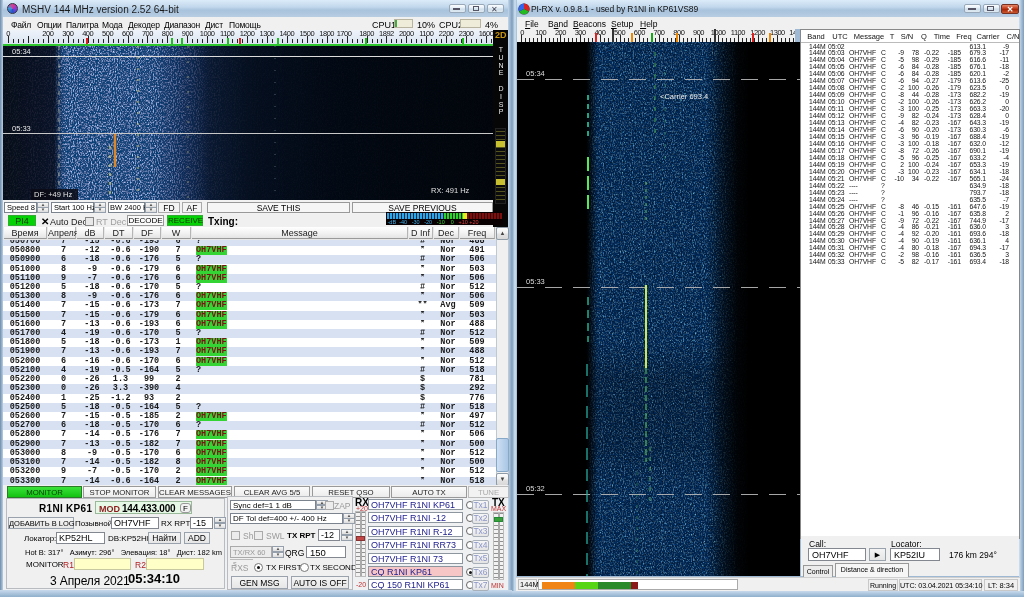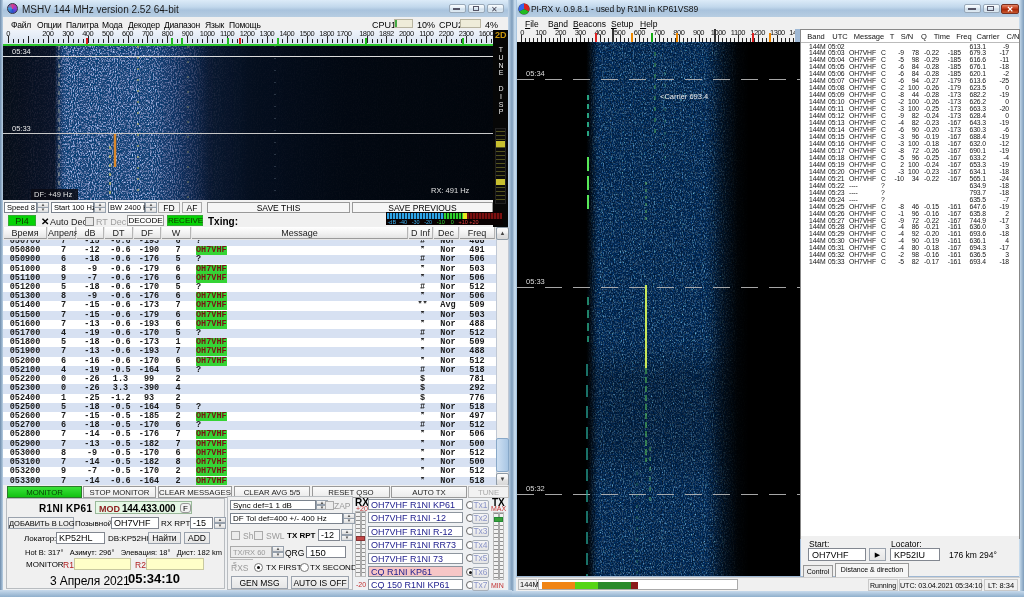--- a/index.html
+++ b/index.html
@@ -41,21 +41,21 @@
 <div class="a" style="left:453px;top:8px;width:7px;height:2px;background:#556"></div>
 <div class="a" style="left:473px;top:6px;width:6px;height:5px;border:1px solid #556"></div>
 <div class="a" style="left:491px;top:5px;font-size:8px;color:#445">✕</div>
 <div class="a menu" style="left:3px;top:17px;width:505px;height:13px"></div>
 <div class="a" style="left:11px;top:19.5px;font-size:8.5px;letter-spacing:-0.2px">Файл</div>
 <div class="a" style="left:37px;top:19.5px;font-size:8.5px;letter-spacing:-0.2px">Опции</div>
 <div class="a" style="left:66px;top:19.5px;font-size:8.5px;letter-spacing:-0.2px">Палитра</div>
 <div class="a" style="left:102px;top:19.5px;font-size:8.5px;letter-spacing:-0.2px">Мода</div>
 <div class="a" style="left:128px;top:19.5px;font-size:8.5px;letter-spacing:-0.2px">Декодер</div>
 <div class="a" style="left:164px;top:19.5px;font-size:8.5px;letter-spacing:-0.2px">Диапазон</div>
-<div class="a" style="left:205px;top:19.5px;font-size:8.5px;letter-spacing:-0.2px">Язык</div>
+<div class="a" style="left:205px;top:19.5px;font-size:8.5px;letter-spacing:-0.2px">Дист</div>
 <div class="a" style="left:229px;top:19.5px;font-size:8.5px;letter-spacing:-0.2px">Помощь</div>
 <div class="a" style="left:372px;top:20px;font-size:9px">CPU1:</div>
 <div class="a" style="left:394px;top:19px;width:19px;height:9px;background:#efecd9;border:1px solid #b8b4a0">
       <div style="width:2px;height:100%;background:#4a4"></div>
     </div>
 <div class="a" style="left:417px;top:20px;font-size:9px">10%</div>
 <div class="a" style="left:439px;top:20px;font-size:9px">CPU2:</div>
 <div class="a" style="left:460px;top:19px;width:21px;height:9px;background:#efecd9;border:1px solid #b8b4a0"></div>
 <div class="a" style="left:485px;top:20px;font-size:9px">4%</div>
 <div class="a" style="left:3px;top:30px;width:490px;height:14px;background:linear-gradient(#eef3fa,#d9e4f1);overflow:hidden">
@@ -660,21 +660,21 @@
 <div class="prow" style="left:289px;top:203.58px;width:218px;height:6.96px"><span class="cell" style="left:8px;width:20px">144M</span><span class="cell" style="left:27px;width:20px">05:25</span><span class="cell" style="left:48px;width:30px">OH7VHF</span><span class="cell" style="left:80px;width:8px">C</span><span class="cell" style="left:84px;width:19px;text-align:right">-8</span><span class="cell" style="left:104px;width:14px;text-align:right">46</span><span class="cell" style="left:120px;width:18px;text-align:right">-0.15</span><span class="cell" style="left:142px;width:18px;text-align:right">-161</span><span class="cell" style="left:162px;width:23px;text-align:right">647.6</span><span class="cell" style="left:188px;width:20px;text-align:right">-19</span></div>
 <div class="prow" style="left:289px;top:210.54px;width:218px;height:6.96px"><span class="cell" style="left:8px;width:20px">144M</span><span class="cell" style="left:27px;width:20px">05:26</span><span class="cell" style="left:48px;width:30px">OH7VHF</span><span class="cell" style="left:80px;width:8px">C</span><span class="cell" style="left:84px;width:19px;text-align:right">-1</span><span class="cell" style="left:104px;width:14px;text-align:right">96</span><span class="cell" style="left:120px;width:18px;text-align:right">-0.16</span><span class="cell" style="left:142px;width:18px;text-align:right">-167</span><span class="cell" style="left:162px;width:23px;text-align:right">635.8</span><span class="cell" style="left:188px;width:20px;text-align:right">2</span></div>
 <div class="prow" style="left:289px;top:217.50px;width:218px;height:6.96px"><span class="cell" style="left:8px;width:20px">144M</span><span class="cell" style="left:27px;width:20px">05:27</span><span class="cell" style="left:48px;width:30px">OH7VHF</span><span class="cell" style="left:80px;width:8px">C</span><span class="cell" style="left:84px;width:19px;text-align:right">-9</span><span class="cell" style="left:104px;width:14px;text-align:right">72</span><span class="cell" style="left:120px;width:18px;text-align:right">-0.22</span><span class="cell" style="left:142px;width:18px;text-align:right">-167</span><span class="cell" style="left:162px;width:23px;text-align:right">744.9</span><span class="cell" style="left:188px;width:20px;text-align:right">-17</span></div>
 <div class="prow" style="left:289px;top:224.46px;width:218px;height:6.96px"><span class="cell" style="left:8px;width:20px">144M</span><span class="cell" style="left:27px;width:20px">05:28</span><span class="cell" style="left:48px;width:30px">OH7VHF</span><span class="cell" style="left:80px;width:8px">C</span><span class="cell" style="left:84px;width:19px;text-align:right">-4</span><span class="cell" style="left:104px;width:14px;text-align:right">86</span><span class="cell" style="left:120px;width:18px;text-align:right">-0.21</span><span class="cell" style="left:142px;width:18px;text-align:right">-161</span><span class="cell" style="left:162px;width:23px;text-align:right">636.0</span><span class="cell" style="left:188px;width:20px;text-align:right">3</span></div>
 <div class="prow" style="left:289px;top:231.42px;width:218px;height:6.96px"><span class="cell" style="left:8px;width:20px">144M</span><span class="cell" style="left:27px;width:20px">05:29</span><span class="cell" style="left:48px;width:30px">OH7VHF</span><span class="cell" style="left:80px;width:8px">C</span><span class="cell" style="left:84px;width:19px;text-align:right">-4</span><span class="cell" style="left:104px;width:14px;text-align:right">92</span><span class="cell" style="left:120px;width:18px;text-align:right">-0.20</span><span class="cell" style="left:142px;width:18px;text-align:right">-161</span><span class="cell" style="left:162px;width:23px;text-align:right">693.6</span><span class="cell" style="left:188px;width:20px;text-align:right">-18</span></div>
 <div class="prow" style="left:289px;top:238.38px;width:218px;height:6.96px"><span class="cell" style="left:8px;width:20px">144M</span><span class="cell" style="left:27px;width:20px">05:30</span><span class="cell" style="left:48px;width:30px">OH7VHF</span><span class="cell" style="left:80px;width:8px">C</span><span class="cell" style="left:84px;width:19px;text-align:right">-4</span><span class="cell" style="left:104px;width:14px;text-align:right">90</span><span class="cell" style="left:120px;width:18px;text-align:right">-0.19</span><span class="cell" style="left:142px;width:18px;text-align:right">-161</span><span class="cell" style="left:162px;width:23px;text-align:right">636.1</span><span class="cell" style="left:188px;width:20px;text-align:right">4</span></div>
 <div class="prow" style="left:289px;top:245.34px;width:218px;height:6.96px"><span class="cell" style="left:8px;width:20px">144M</span><span class="cell" style="left:27px;width:20px">05:31</span><span class="cell" style="left:48px;width:30px">OH7VHF</span><span class="cell" style="left:80px;width:8px">C</span><span class="cell" style="left:84px;width:19px;text-align:right">-4</span><span class="cell" style="left:104px;width:14px;text-align:right">80</span><span class="cell" style="left:120px;width:18px;text-align:right">-0.18</span><span class="cell" style="left:142px;width:18px;text-align:right">-167</span><span class="cell" style="left:162px;width:23px;text-align:right">694.3</span><span class="cell" style="left:188px;width:20px;text-align:right">-17</span></div>
 <div class="prow" style="left:289px;top:252.30px;width:218px;height:6.96px"><span class="cell" style="left:8px;width:20px">144M</span><span class="cell" style="left:27px;width:20px">05:32</span><span class="cell" style="left:48px;width:30px">OH7VHF</span><span class="cell" style="left:80px;width:8px">C</span><span class="cell" style="left:84px;width:19px;text-align:right">-2</span><span class="cell" style="left:104px;width:14px;text-align:right">98</span><span class="cell" style="left:120px;width:18px;text-align:right">-0.16</span><span class="cell" style="left:142px;width:18px;text-align:right">-161</span><span class="cell" style="left:162px;width:23px;text-align:right">636.5</span><span class="cell" style="left:188px;width:20px;text-align:right">3</span></div>
 <div class="prow" style="left:289px;top:259.26px;width:218px;height:6.96px"><span class="cell" style="left:8px;width:20px">144M</span><span class="cell" style="left:27px;width:20px">05:33</span><span class="cell" style="left:48px;width:30px">OH7VHF</span><span class="cell" style="left:80px;width:8px">C</span><span class="cell" style="left:84px;width:19px;text-align:right">-5</span><span class="cell" style="left:104px;width:14px;text-align:right">82</span><span class="cell" style="left:120px;width:18px;text-align:right">-0.17</span><span class="cell" style="left:142px;width:18px;text-align:right">-161</span><span class="cell" style="left:162px;width:23px;text-align:right">693.4</span><span class="cell" style="left:188px;width:20px;text-align:right">-18</span></div>
 <div class="a" style="left:289px;top:536px;width:218px;height:40px;background:#f0f0f0"></div>
-<div class="a" style="left:297px;top:539px;font-size:8.5px">Start:</div>
+<div class="a" style="left:297px;top:539px;font-size:8.5px">Call:</div>
 <div class="a fld" style="left:296px;top:548px;width:58px;height:13px;font-size:9px;line-height:12px;padding-left:3px">OH7VHF</div>
 <div class="a gbtn" style="left:357px;top:548px;width:17px;height:13px;font-size:7px;line-height:12px">▶</div>
 <div class="a" style="left:379px;top:539px;font-size:8.5px">Locator:</div>
 <div class="a fld" style="left:378px;top:548px;width:50px;height:13px;font-size:9px;line-height:12px;padding-left:3px">KP52IU</div>
 <div class="a" style="left:437px;top:550px;font-size:8.5px">176 km 294°</div>
 <div class="a" style="left:291px;top:565px;width:30px;height:12px;background:#ececec;border:1px solid #999;border-bottom:none;font-size:7px;text-align:center;line-height:11px">Control</div>
 <div class="a" style="left:323px;top:563px;width:74px;height:14px;background:#f6f6f6;border:1px solid #999;border-bottom:none;font-size:7px;text-align:center;line-height:12px">Distance &amp; direction</div>
 <div class="a" style="left:4px;top:577px;width:504px;height:14px;background:#f0f0f0;border-top:1px solid #cfcfcf"></div>
 <div class="a" style="left:6px;top:579px;width:19px;height:11px;background:#f0f0f0;border:1px solid #bbb;font-size:7.5px;line-height:10px;padding-left:1px">144M</div>
 <div class="a" style="left:26px;top:579px;width:200px;height:11px;background:#fff;border:1px solid #aaa">

